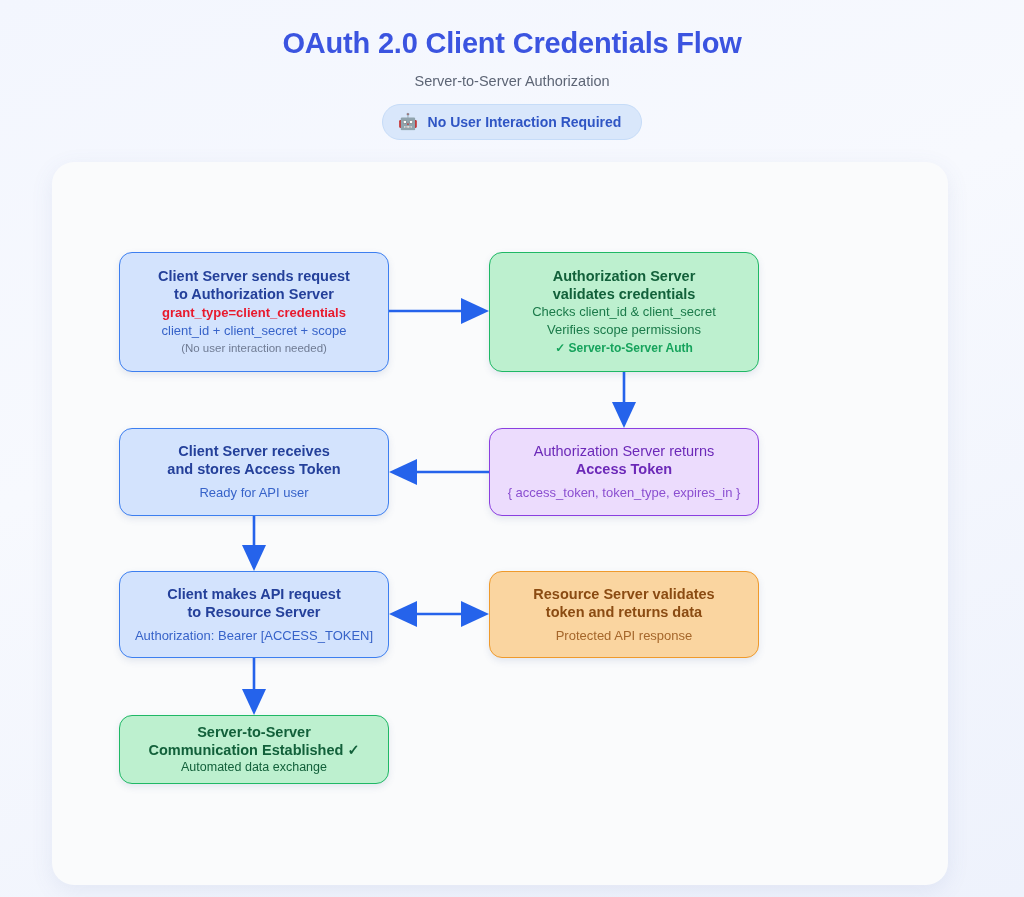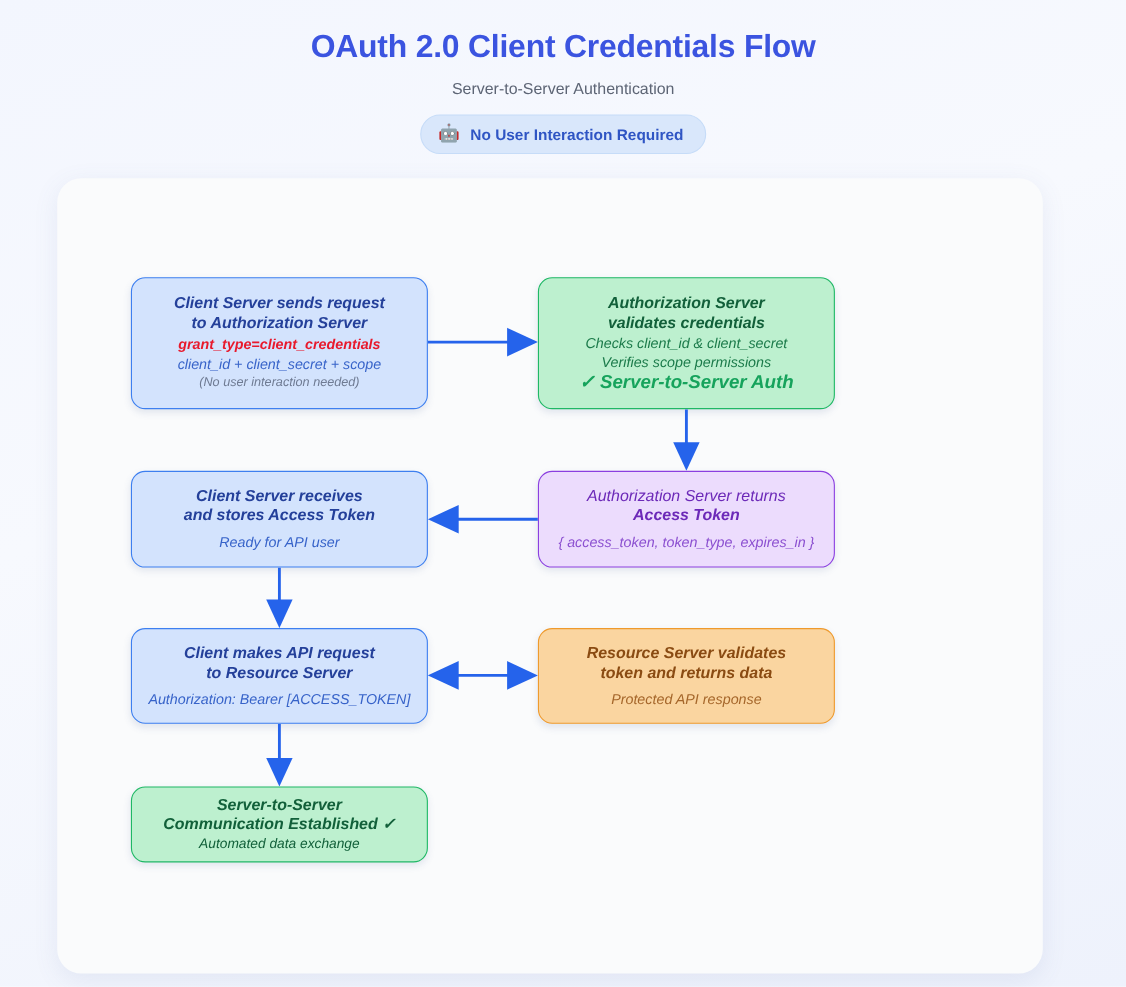--- a/index.html
+++ b/index.html
@@ -71,21 +71,21 @@
 
   
   .flow {
     position: absolute;
     left: 0;
     top: 0;
     width: 1024px;
     height: 897px;
     pointer-events: none;
   }
-  .flow > * { pointer-events: auto; font-style: italic; }
+  .flow > * { pointer-events: auto; }
 
   .node {
     position: absolute;
     box-sizing: border-box;
     border-radius: 13px;
     text-align: center;
     display: flex;
     flex-direction: column;
     justify-content: center;
     align-items: center;
@@ -117,21 +117,21 @@
   }
   .node.blue .detail-line { color: #3763c9; }
   .node.blue .small-line  { color: #6f7b93; }
 
   .node.green {
     background: #bdf0cf;
     border: 1.6px solid #1fb865;
     color: #12603a;
   }
   .node.green .detail-line { color: #1b7a4a; }
-  .node.green .ok-line { color: #16a35c; font-size: 17px; font-weight: bold; line-height: 18px; }
+  .node.green .ok-line { color: #16a35c; font-size: 12px; font-weight: bold; line-height: 18px; }
 
   .node.purple {
     background: #ecdcfd;
     border: 1.6px solid #8b3fe0;
     color: #6c29b8;
   }
   .node.purple .detail-line { color: #8b4fd0; }
 
   .node.orange {
     background: #fad5a0;
@@ -151,21 +151,21 @@
   .conn {
     position: absolute;
   }
   .conn svg { display: block; }
 </style>
 </head>
 <body>
 
 <div class="header">
   <h1 class="page-title">OAuth 2.0 Client Credentials Flow</h1>
-  <p class="page-subtitle">Server-to-Server Authentication</p>
+  <p class="page-subtitle">Server-to-Server Authorization</p>
   <div class="badge">
     <span class="robot-icon">🤖</span>
     <span>No User Interaction Required</span>
   </div>
 </div>
 
 <div class="card"></div>
 
 <div class="flow">
 

